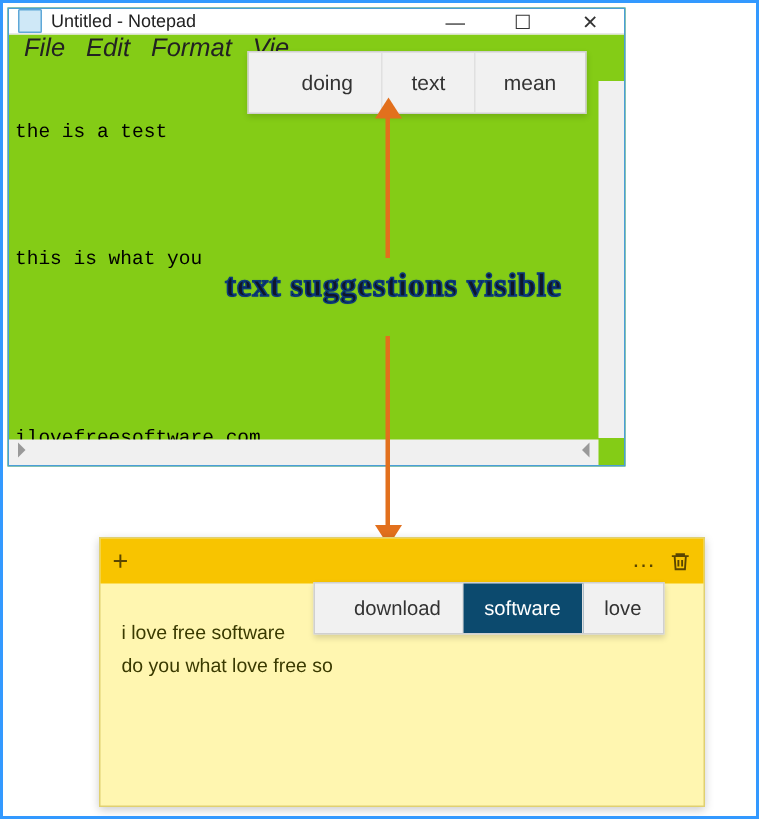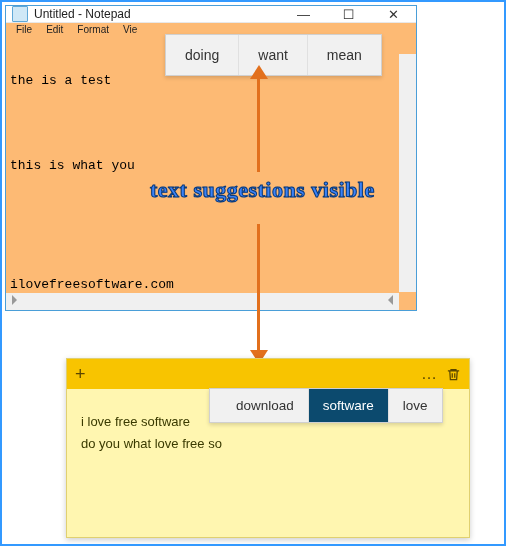--- a/index.html
+++ b/index.html
@@ -12,21 +12,21 @@
     position: relative;
     overflow: hidden;
   }
 
   
   .notepad {
     position: absolute;
     left: 3px; top: 3px;
     width: 412px; height: 306px;
     border: 1px solid #4a9ed8;
-    background: #fdba74;
+    background: #84cc16;
     display: flex; flex-direction: column;
   }
   .np-titlebar {
     height: 28px;
     display: flex; align-items: center;
     background: #fff;
     border-bottom: 1px solid #e8e8e8;
     position: relative;
   }
   .np-icon {
@@ -42,21 +42,21 @@
   .np-title { font-size: 12px; color: #222; }
   .np-controls {
     margin-left: auto; display: flex; height: 100%;
   }
   .np-ctrl {
     width: 45px; display: flex; align-items: center; justify-content: center;
     font-size: 13px; color: #333;
   }
   .np-menubar {
     height: 20px; display: flex; align-items: flex-end; gap: 2px;
-    padding: 0 4px; font-size: 10px; color: #222;
+    padding: 0 4px; font-size: 17px; color: #222; font-style: italic;
   }
   .np-menu { padding: 1px 6px; }
   .np-body {
     flex: 1; position: relative;
     font-family: Liberation Mono, monospace;
     font-size: 13px; line-height: 17px; color: #000;
     padding: 2px 4px;
     white-space: pre;
   }
   .np-body .line { display: block; }
@@ -83,21 +83,21 @@
 
   
   .suggest {
     position: absolute;
     display: flex;
     background: #f1f1f1;
     border: 1px solid #d0d0d0;
     box-shadow: 0 2px 4px rgba(0,0,0,.15);
   }
   .suggest-top {
-    left: 163px; top: 32px; height: 42px;
+    left: 163px; top: 32px; height: 42px; padding-left: 16px;
   }
   .suggest-item {
     padding: 0 19px;
     display: flex; align-items: center;
     font-size: 14px; color: #333;
     border-right: 1px solid #e0e0e0;
   }
   .suggest-item:last-child { border-right: none; }
   .suggest-item.selected { background: #0c4a6e; color: #fff; }
 
@@ -119,21 +119,21 @@
   }
   .arrow-bot::after {
     bottom: -12px;
     border-left: 9px solid transparent; border-right: 9px solid transparent;
     border-top: 14px solid #e2701d;
   }
   .annotation-label {
     position: absolute; left: 148px; top: 175px;
     font-family: "Comic Sans MS", "Segoe UI", cursive;
     font-size: 22px; font-weight: 700;
-    color: #3b82f6;
+    color: #0f172a;
     -webkit-text-stroke: 1px #0b3a7a;
     text-shadow: 0 0 1px #0b3a7a;
     letter-spacing: .5px;
   }
 
   
   .sticky {
     position: absolute;
     left: 64px; top: 356px;
     width: 404px; height: 180px;
@@ -189,21 +189,21 @@
     <span class="line"></span>
     <span class="line"></span>
     <span class="line">ilovefreesoftware.com</span>
   </div>
   <div class="np-scroll-v"></div>
   <div class="np-scroll-h"></div>
 </div>
 
 <div class="suggest suggest-top">
   <div class="suggest-item">doing</div>
-  <div class="suggest-item">want</div>
+  <div class="suggest-item">text</div>
   <div class="suggest-item">mean</div>
 </div>
 
 <div class="arrow arrow-top"></div>
 <div class="annotation-label">text suggestions visible</div>
 <div class="arrow arrow-bot"></div>
 
 <div class="sticky">
   <div class="st-header">
     <span class="st-plus">+</span>

